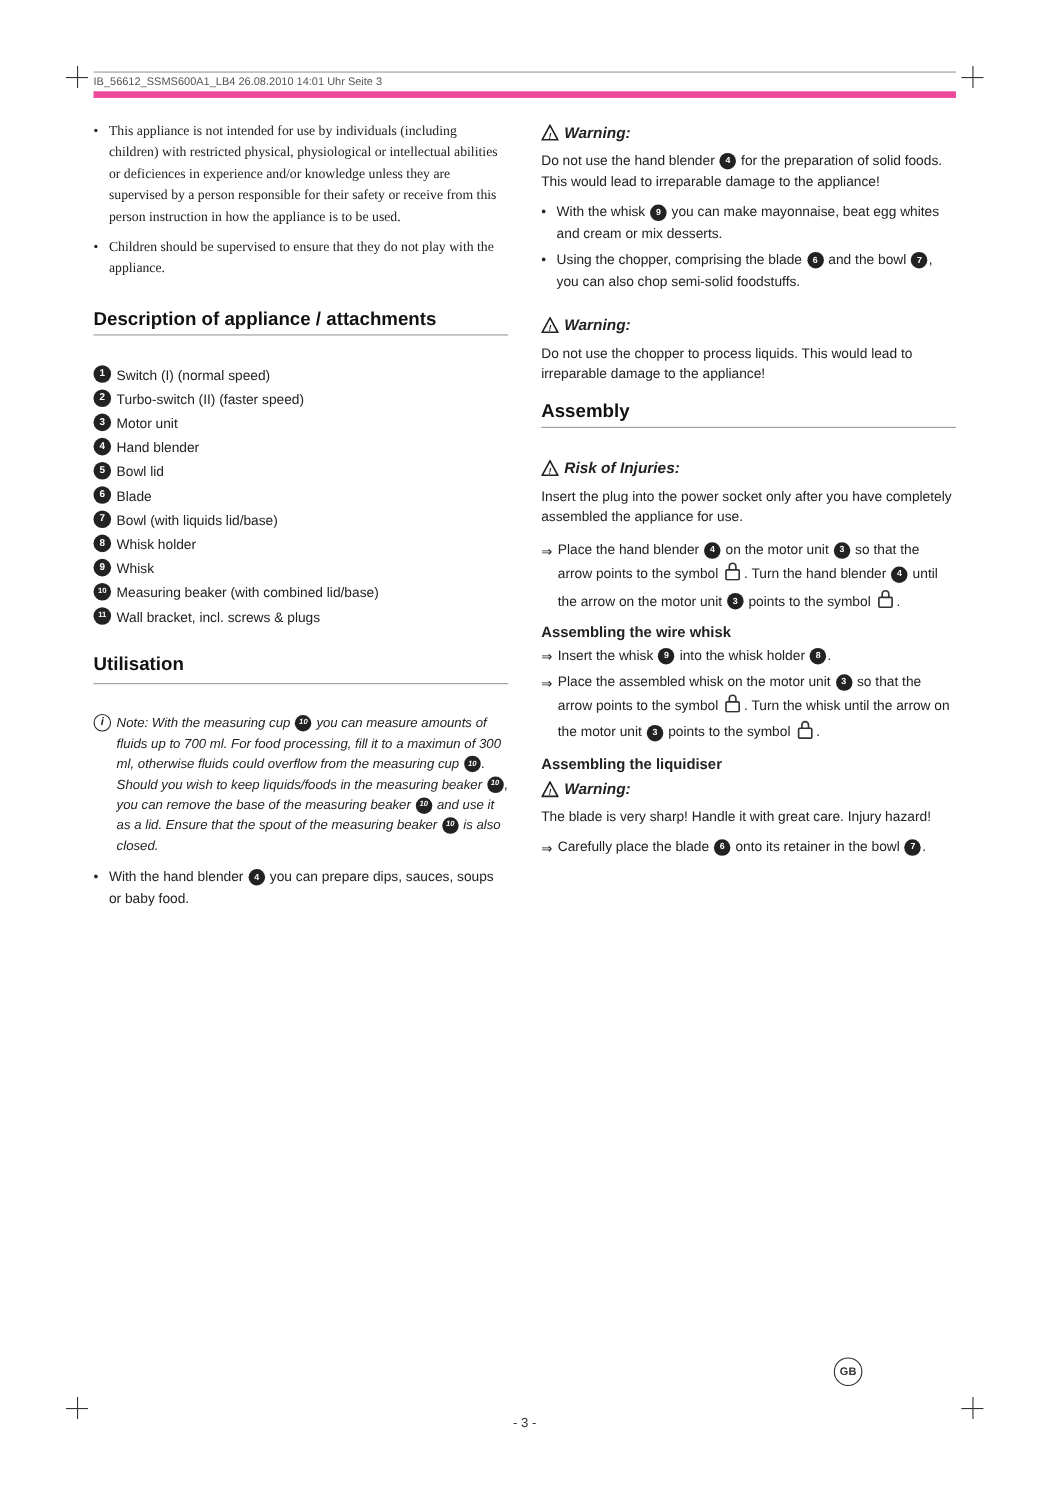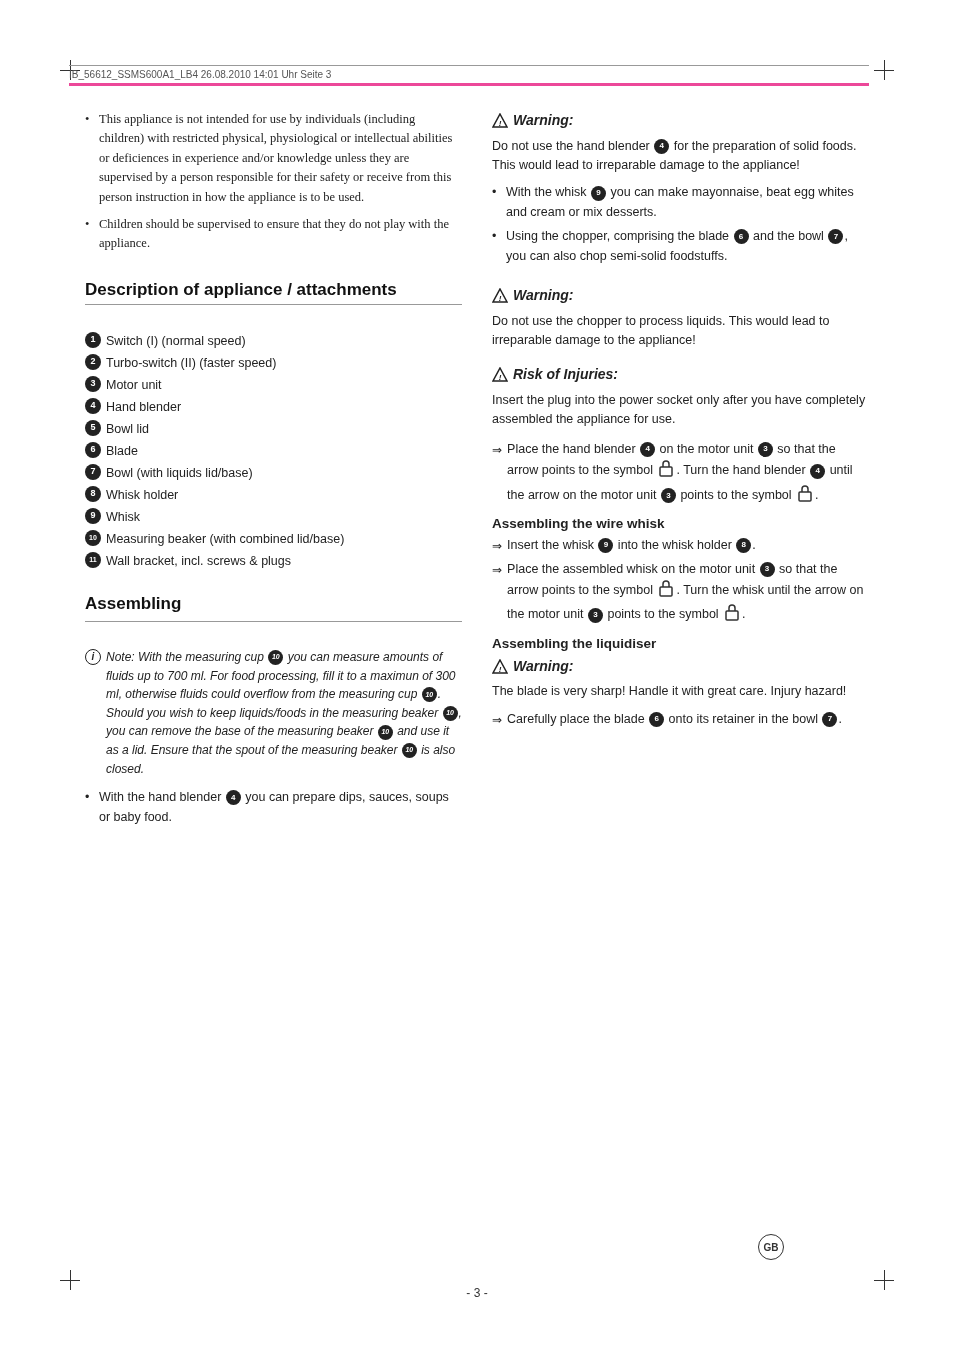--- a/index.html
+++ b/index.html
@@ -28,26 +28,26 @@
     .reg-mark.tr { top: 60px; right: 60px; }
     .reg-mark.bl { bottom: 60px; left: 60px; }
     .reg-mark.br { bottom: 60px; right: 60px; }
     .reg-mark::before { width: 1px; height: 20px; left: 10px; top: 0; }
     .reg-mark::after { width: 20px; height: 1px; left: 0; top: 10px; }
 
     
     .header-bar {
       position: absolute;
       top: 65px;
-      left: 69px;
+      left: 85px;
       right: 85px;
       font-size: 10px;
       color: #555;
       border-top: 1px solid #999;
-      border-bottom: 3px solid #ec4899;
+      border-bottom: 6px solid #ec4899;
       padding: 3px 0;
       display: flex;
       align-items: center;
       gap: 30px;
     }
 
     
     .main-content {
       position: absolute;
       top: 110px;
@@ -308,21 +308,21 @@
           <span>Measuring beaker  (with combined lid/base)</span>
         </div>
         <div class="numbered-item">
           <span class="num-badge" style="font-size:7px;">11</span>
           <span>Wall bracket, incl. screws &amp; plugs</span>
         </div>
       </div>
     </div>
 
     <div class="utilisation-section">
-      <div class="section-title">Assembling</div>
+      <div class="section-title">Utilisation</div>
 
       <div class="info-block">
         <span class="info-icon">
             <i>i</i>
           </span>
         <span class="info-text">
           <em>Note: With the measuring cup <span class="inline-badge" style="font-size:7px;">10</span> you can measure amounts of fluids up to 700 ml. For food processing, fill it to a maximun of 300 ml, otherwise fluids could overflow from the measuring cup <span class="inline-badge" style="font-size:7px;">10</span>.</em><br>
           <em>Should you wish to keep liquids/foods in the measuring beaker <span class="inline-badge" style="font-size:7px;">10</span>, you can remove the base of the measuring beaker <span class="inline-badge" style="font-size:7px;">10</span> and use it as a lid. Ensure that the spout of the measuring beaker <span class="inline-badge" style="font-size:7px;">10</span> is also closed.</em>
         </span>
       </div>
@@ -367,20 +367,21 @@
         <svg width="16" height="16" viewBox="0 0 16 16">
           <polygon points="8,1 15,14 1,14" fill="none" stroke="#222" stroke-width="1.5"></polygon>
           <text x="8" y="13" text-anchor="middle" font-size="8" font-weight="bold" fill="#222">!</text>
         </svg>
         <em>Warning:</em>
       </div>
       <p>Do not use the chopper to process liquids. This would lead to irreparable damage to the appliance!</p>
     </div>
 
     <div>
+      <div class="section-title">Assembly</div>
 
       <div class="warning-box" style="margin-bottom:10px;">
         <div class="warning-title">
           <svg width="16" height="16" viewBox="0 0 16 16">
             <polygon points="8,1 15,14 1,14" fill="none" stroke="#222" stroke-width="1.5"></polygon>
             <text x="8" y="13" text-anchor="middle" font-size="8" font-weight="bold" fill="#222">!</text>
           </svg>
           <em>Risk of Injuries:</em>
         </div>
         <p>Insert the plug into the power socket only after you have completely assembled the appliance for use.</p>

